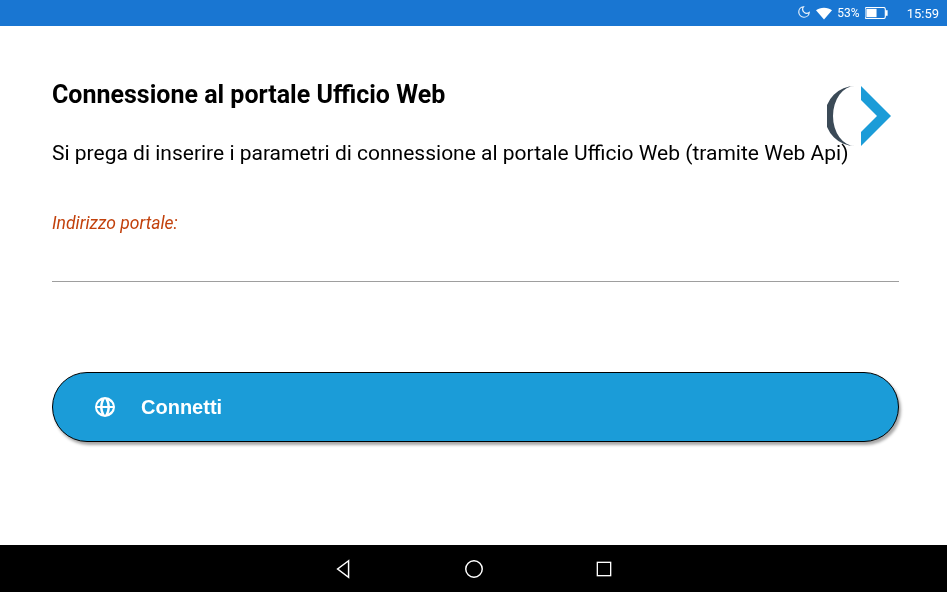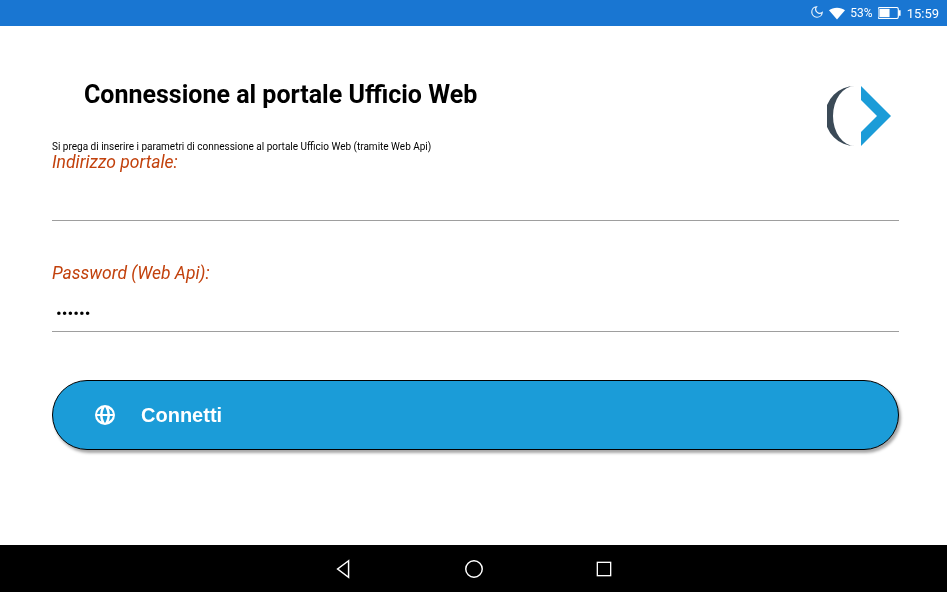--- a/index.html
+++ b/index.html
@@ -13,21 +13,21 @@
     align-items: center;
     padding: 10px 8px;
     color: #fff;
     font-size: 12px;
     gap: 5px;
   }
   .status-bar .moon { font-size: 13px; opacity: .9; }
   .status-bar .wifi { display: inline-flex; }
   .status-bar .pct { font-size: 12px; }
   .status-bar .batt { display: inline-flex; }
-  .status-bar .clock { font-size: 13px; margin-left: 0; }
+  .status-bar .clock { font-size: 13px; margin-left: 13px; }
 
   .content {
     position: relative;
     height: 519px;  
     background: #fff;
     padding: 54px 48px 0 52px;
   }
 
   .logo {
     position: absolute;
@@ -36,26 +36,26 @@
     width: 72px;
     height: 72px;
   }
 
   h1.title {
     font-size: 25px;
     font-weight: 700;
     color: #000;
     margin-bottom: 32px;
     padding-right: 90px;
-    margin-left: 32px;
   }
 
   p.subtitle {
-    font-size: 10px;
+    font-size: 21px;
     color: #000;
+    margin-bottom: 48px;
   }
 
   .field-label {
     font-size: 17.5px;
     font-style: italic;
     color: #c2410c;
     margin-bottom: 10px;
   }
 
   .field-full {
@@ -150,24 +150,20 @@
   <h1 class="title">Connessione al portale Ufficio Web</h1>
 
   <p class="subtitle">Si prega di inserire i parametri di connessione al portale Ufficio Web (tramite Web Api)</p>
 
   <div class="field-full">
     <div class="field-label">Indirizzo portale:</div>
     <input type="text" class="text-input" value="" style="">
   </div>
 
   <div class="row">
-    <div class="col">
-      <div class="field-label">Password (Web Api):</div>
-      <input type="text" class="text-input" value="••••••" style="">
-    </div>
   </div>
 
   <button class="connect-btn">
     <span class="globe">
       <svg width="24" height="24" viewBox="0 0 24 24" fill="#fff">
         <path d="M12 2a10 10 0 1 0 0 20 10 10 0 0 0 0-20zm7.93 9h-3.02a16 16 0 0 0-1.3-5.54A8.03 8.03 0 0 1 19.93 11zM12 4c.9 1.2 2.1 3.5 2.4 7H9.6c.3-3.5 1.5-5.8 2.4-7zM4.07 13h3.02c.14 2 .6 3.9 1.3 5.54A8.03 8.03 0 0 1 4.07 13zm3.02-2H4.07a8.03 8.03 0 0 1 4.32-5.54A16 16 0 0 0 7.09 11zM12 20c-.9-1.2-2.1-3.5-2.4-7h4.8c-.3 3.5-1.5 5.8-2.4 7zm3.61-1.46c.7-1.64 1.16-3.54 1.3-5.54h3.02a8.03 8.03 0 0 1-4.32 5.54z"></path>
       </svg>
     </span>
     <span>Connetti</span>
   </button>

